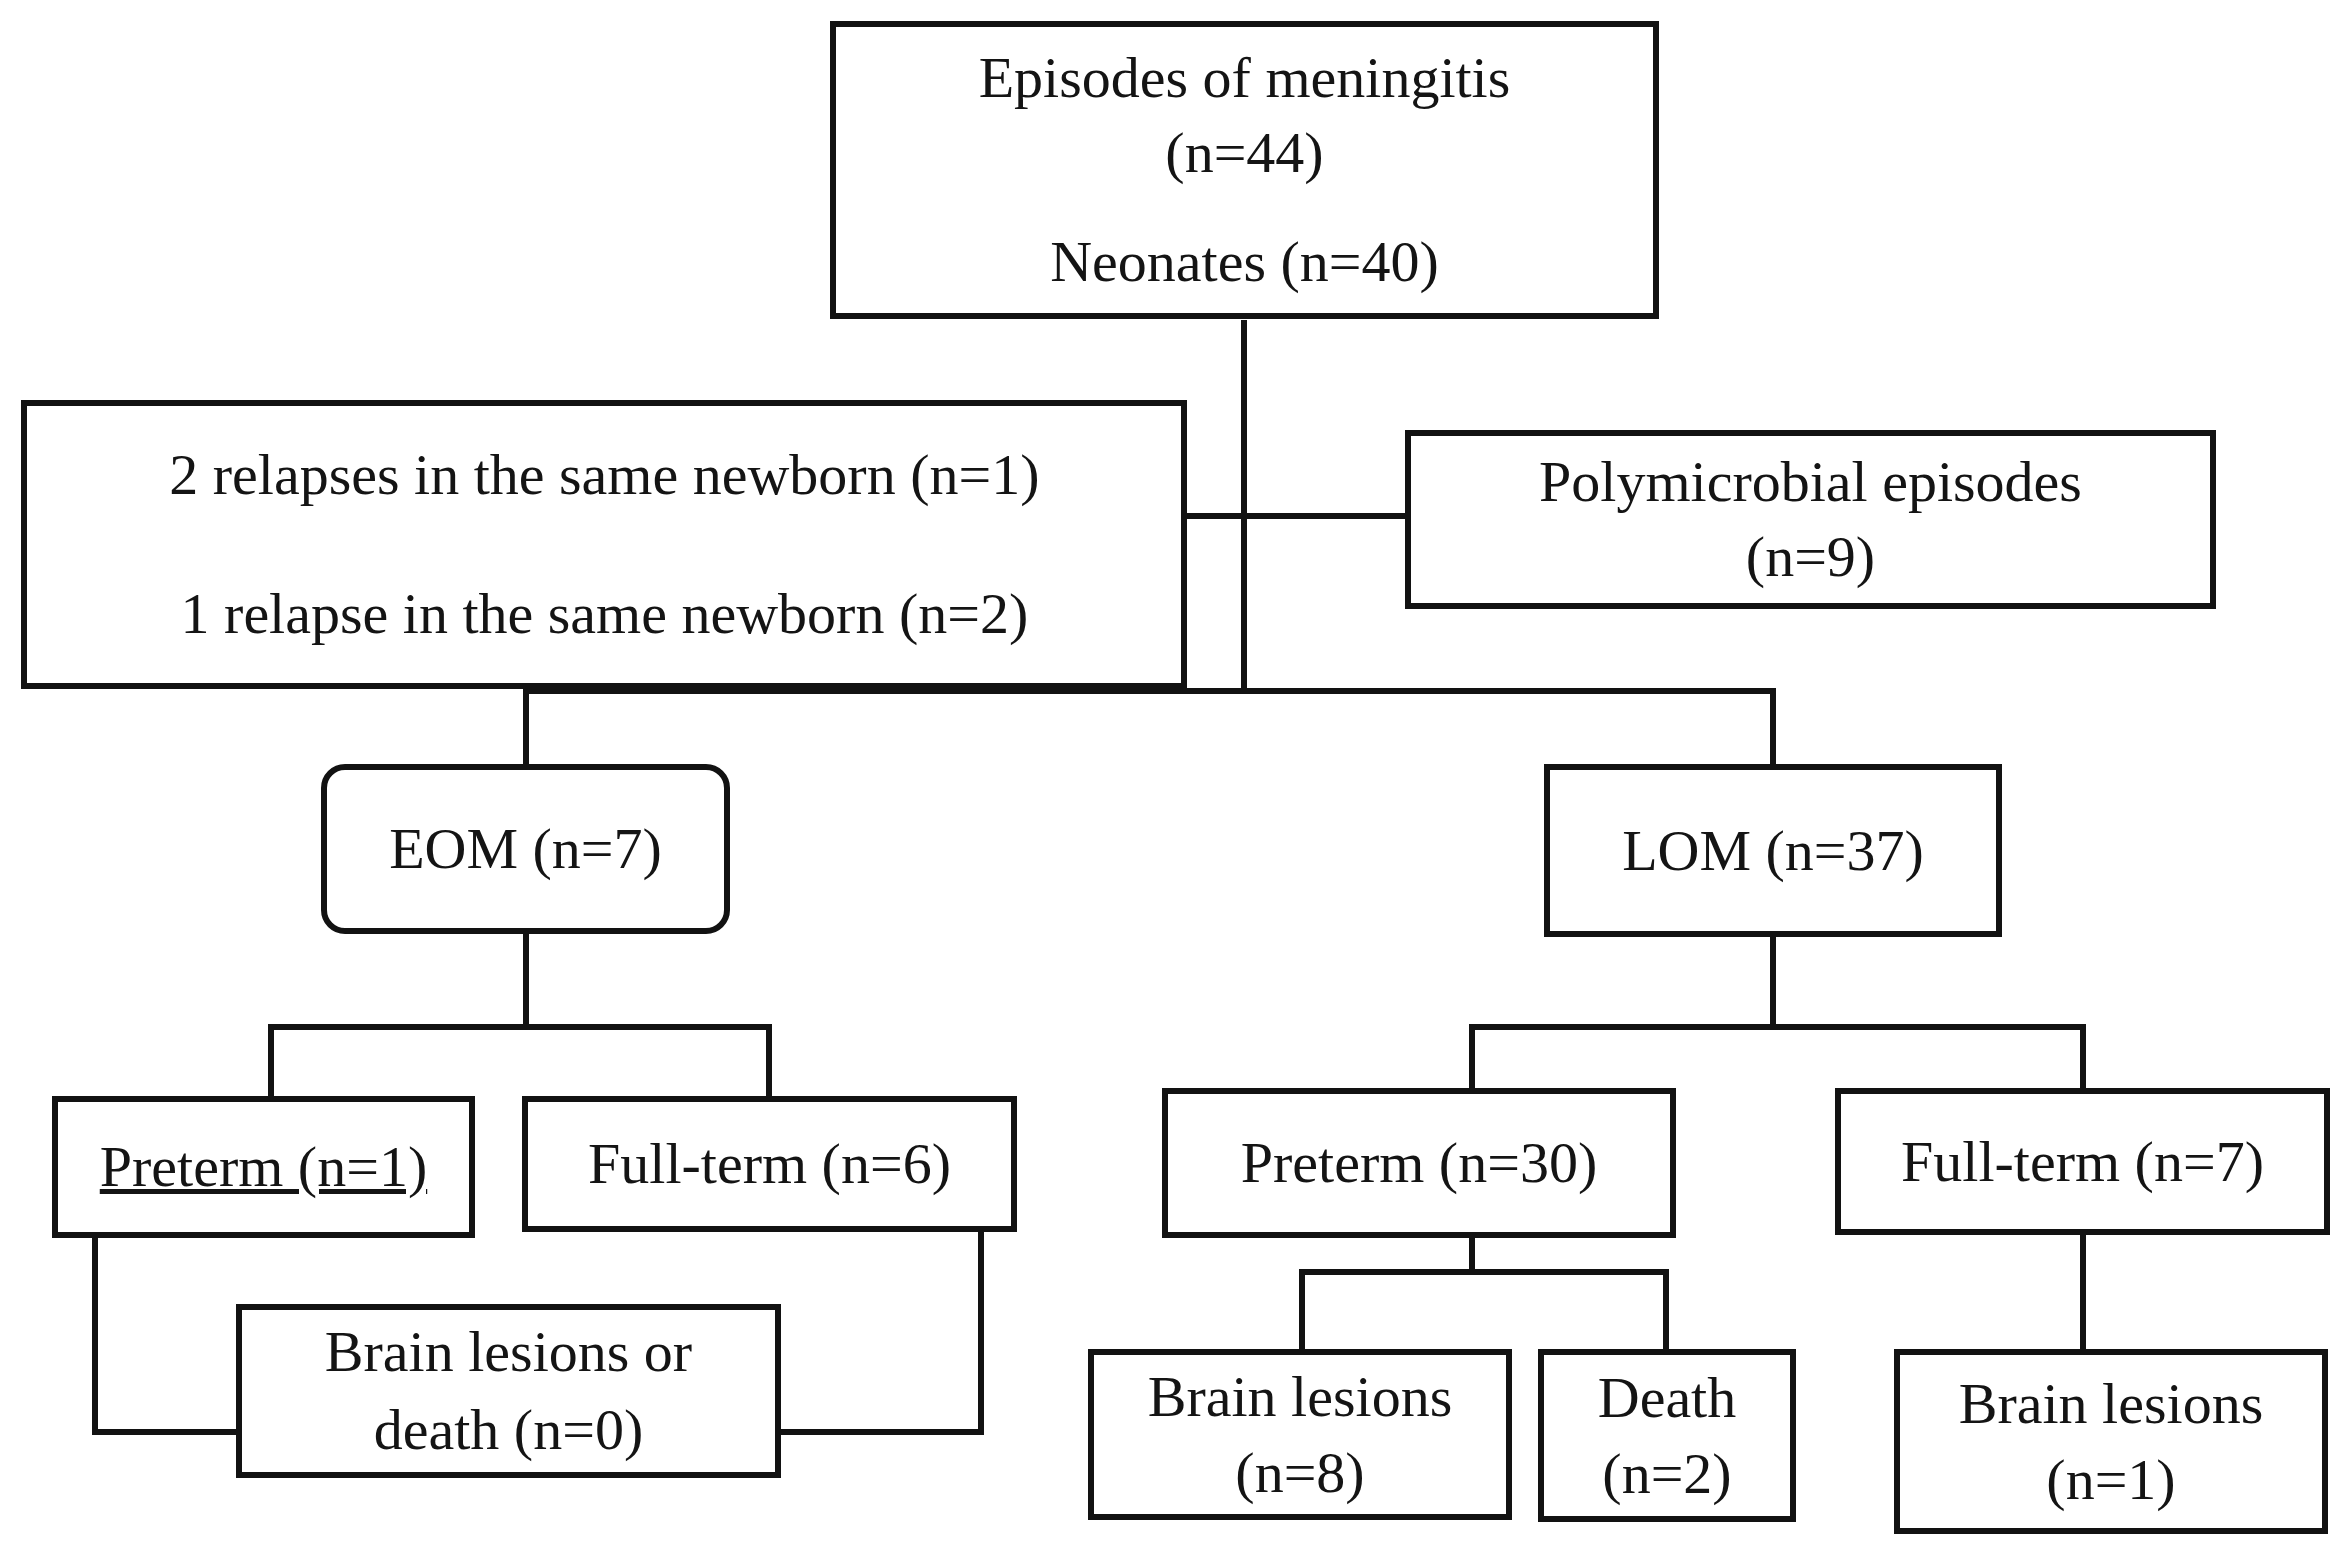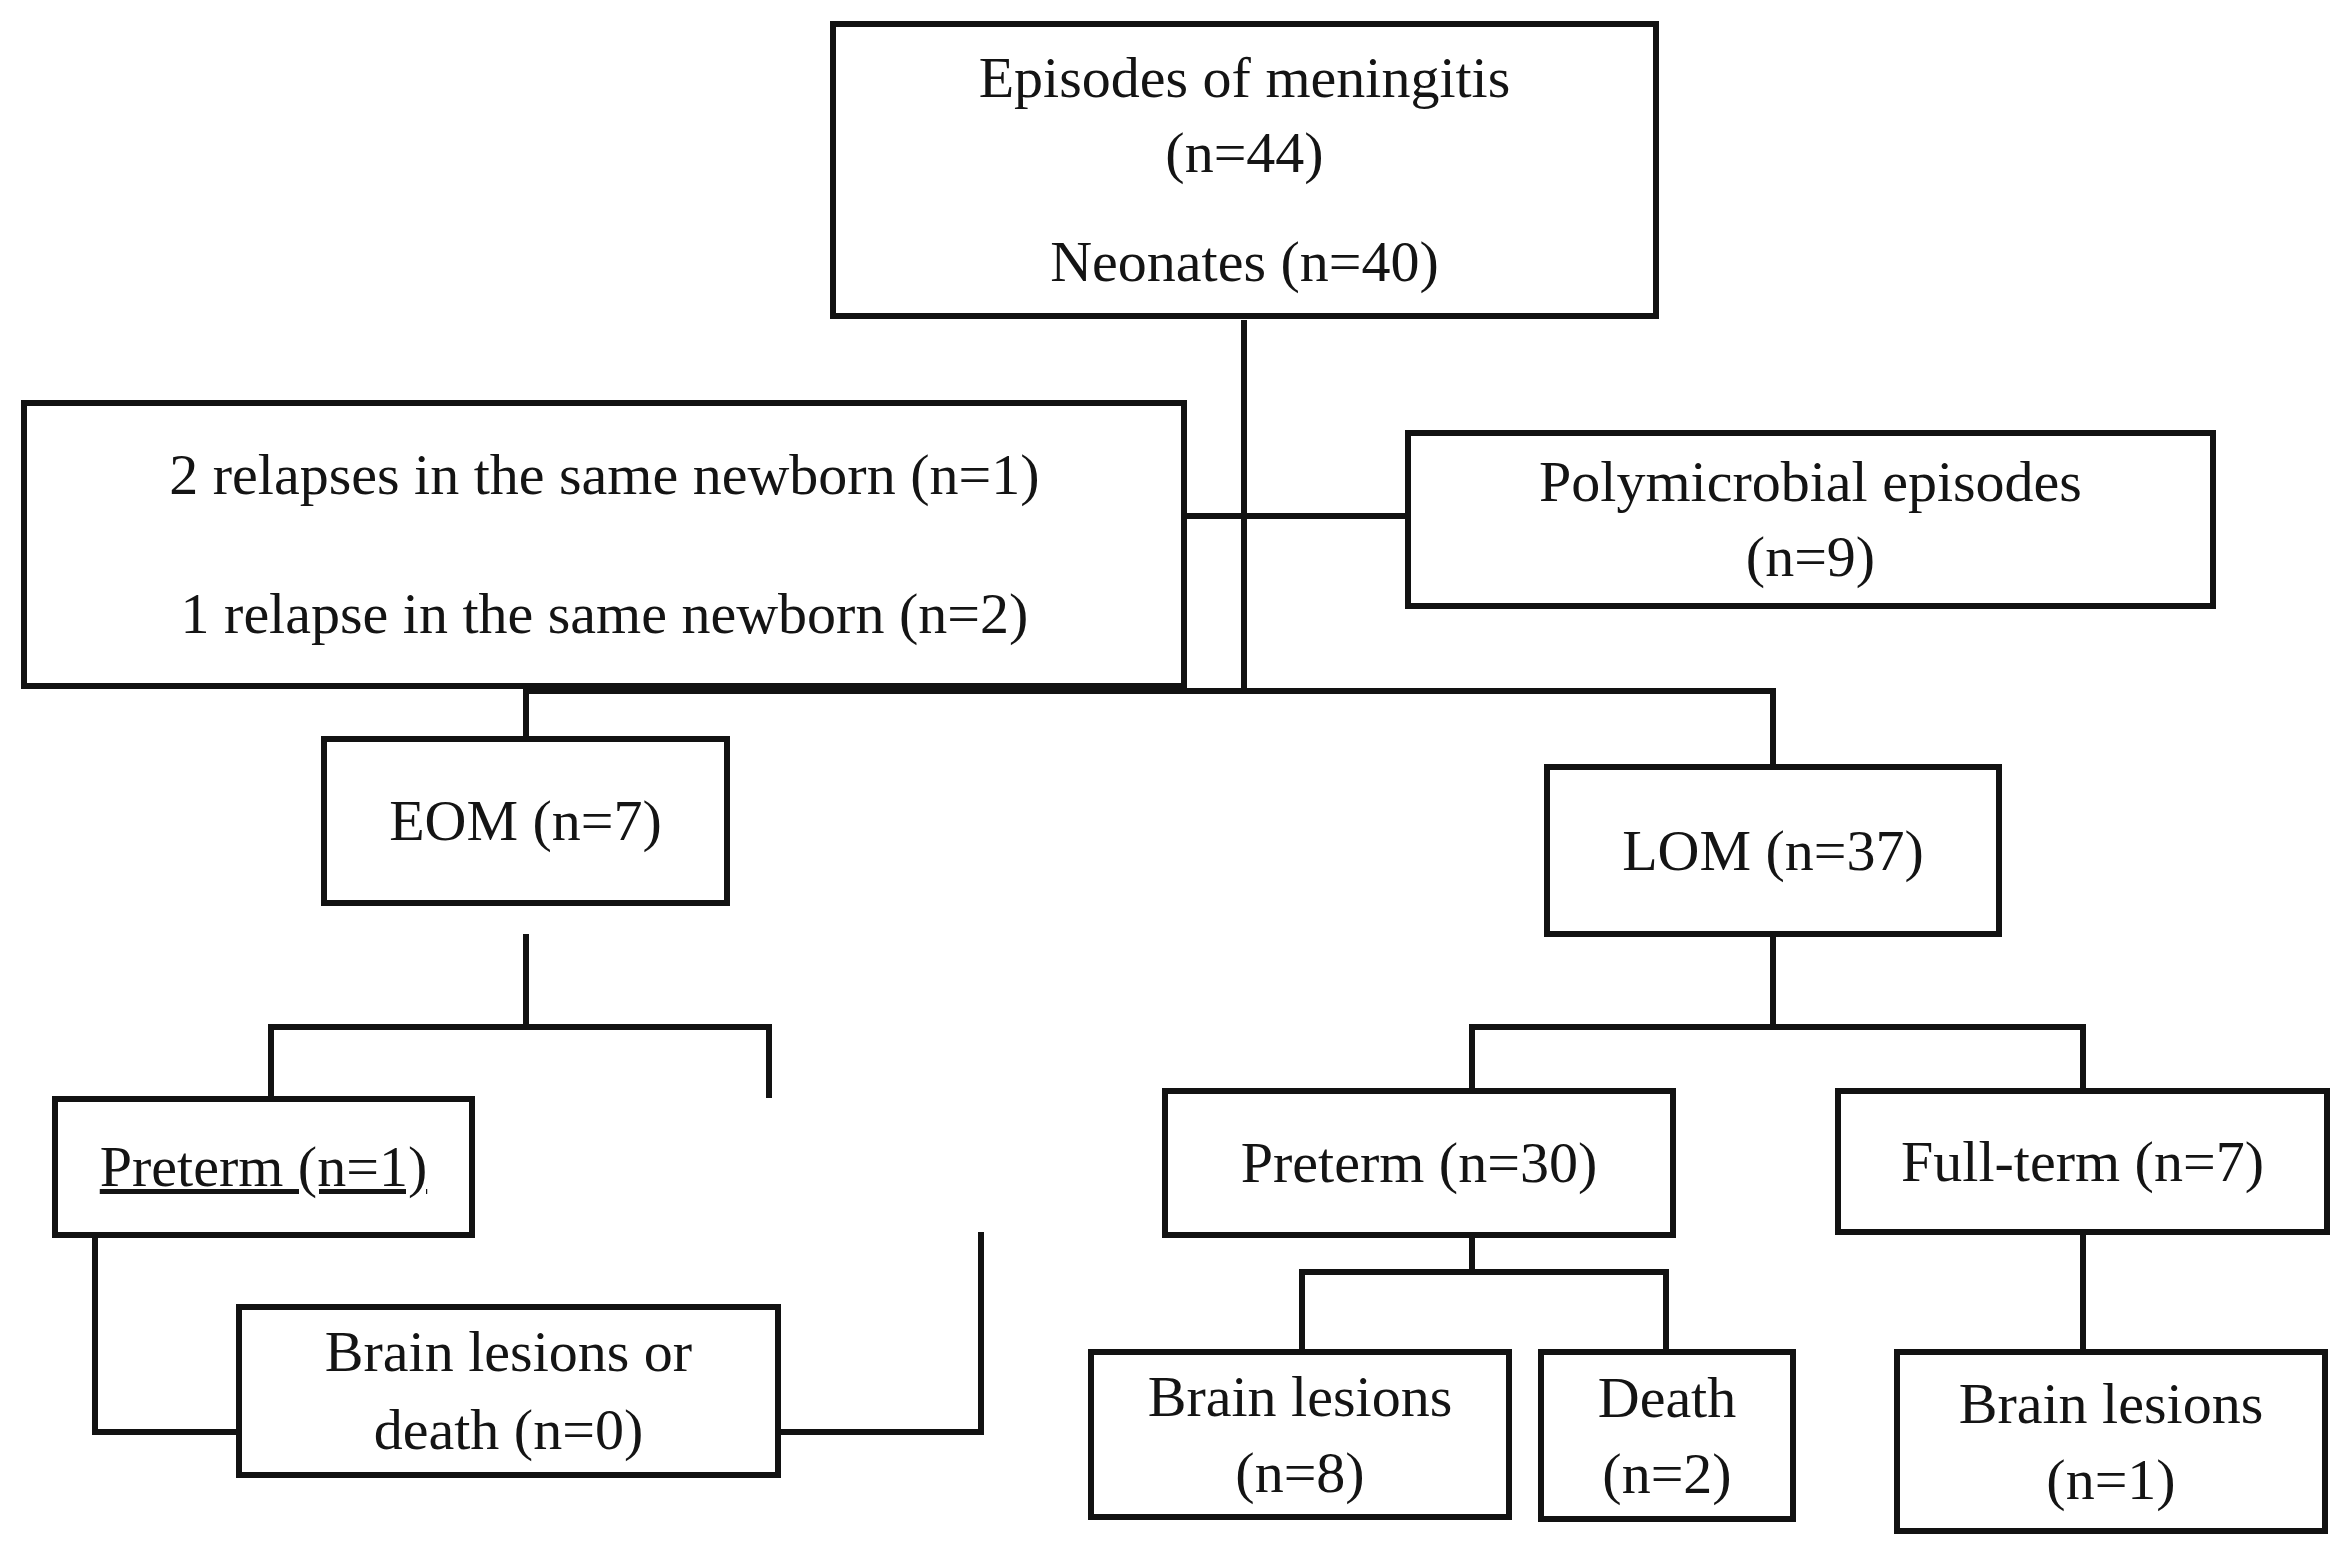--- a/index.html
+++ b/index.html
@@ -75,32 +75,35 @@
     <div class="bl">1 relapse in the same newborn (n=2)</div>
   </div>
 
   <div class="box" style="left:1405px; top:430px; width:811px; height:179px;">
     <div class="grp">
       <div class="bl">Polymicrobial episodes</div>
       <div class="bl">(n=9)</div>
     </div>
   </div>
 
-  <div class="box" style="left:321px; top:736px; width:409px; height:170px;">
+  <div class="box" style="left:321px; top:764px; width:409px; height:170px;border-radius:24px;">
     <div class="bl">EOM (n=7)</div>
   </div>
 
   <div class="box" style="left:1544px; top:764px; width:458px; height:173px;">
     <div class="bl">LOM (n=37)</div>
   </div>
 
   <div class="box" style="left:52px; top:1096px; width:423px; height:142px;text-decoration:underline;">
     <div class="bl">Preterm (n=1)</div>
   </div>
 
+  <div class="box" style="left:522px; top:1096px; width:495px; height:136px;">
+    <div class="bl">Full-term (n=6)</div>
+  </div>
 
   <div class="box" style="left:1162px; top:1088px; width:514px; height:150px;">
     <div class="bl">Preterm (n=30)</div>
   </div>
 
   <div class="box" style="left:1835px; top:1088px; width:495px; height:147px;">
     <div class="bl">Full-term (n=7)</div>
   </div>
 
   <div class="box" style="left:236px; top:1304px; width:545px; height:174px;">

